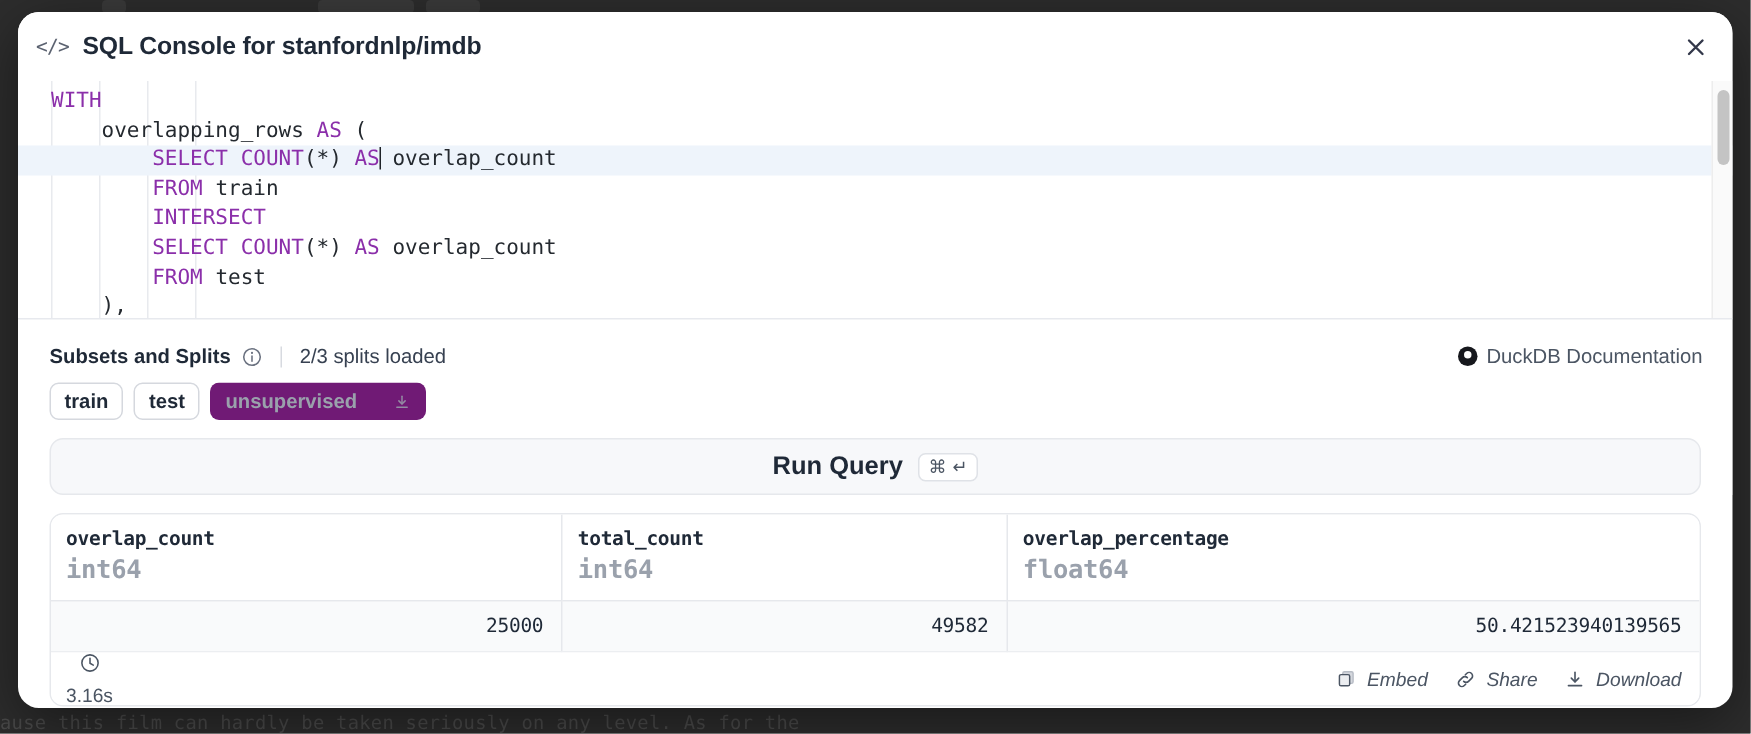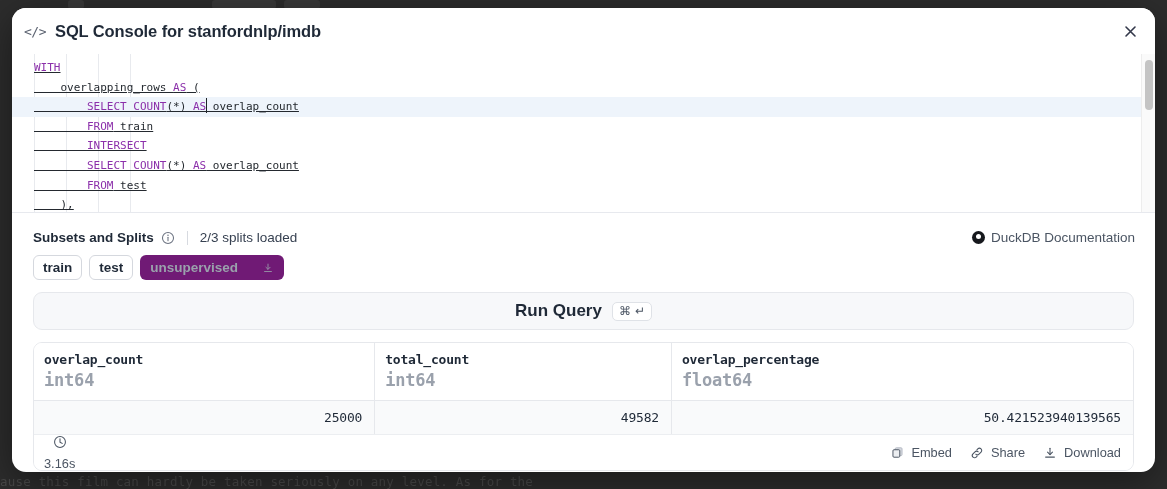--- a/index.html
+++ b/index.html
@@ -89,25 +89,24 @@
     height: 159px;
     background: #fff;
     border-bottom: 1px solid #e7e9ee;
     overflow: hidden;
   }
   .editor {
     position: absolute;
     inset: 0;
     padding: 4px 0 0 0;
     font-family: "DejaVu Sans Mono", monospace;
-    font-size: 11px;
+    font-size: 14px;
     line-height: 19.6px;
     color: #24292f;
     white-space: pre;
-    text-decoration: underline;
   }
   .cline {
     position: relative;
     height: 19.6px;
     padding-left: 22px;
   }
   .cline.active {
     background: #eef4fb;
   }
   .guides {
@@ -334,20 +333,21 @@
     gap: 7px;
     font-size: 12.8px;
     color: #4b5563;
     flex-direction: column;
   }
   .foot-actions {
     margin-left: auto;
     display: flex;
     align-items: flex-end;
     gap: 18px;
+    font-style: italic;
   }
   .foot-btn {
     display: flex;
     align-items: center;
     gap: 7px;
     font-size: 12.8px;
     color: #4b5563;
     cursor: pointer;
   }
   svg { display: block; }

